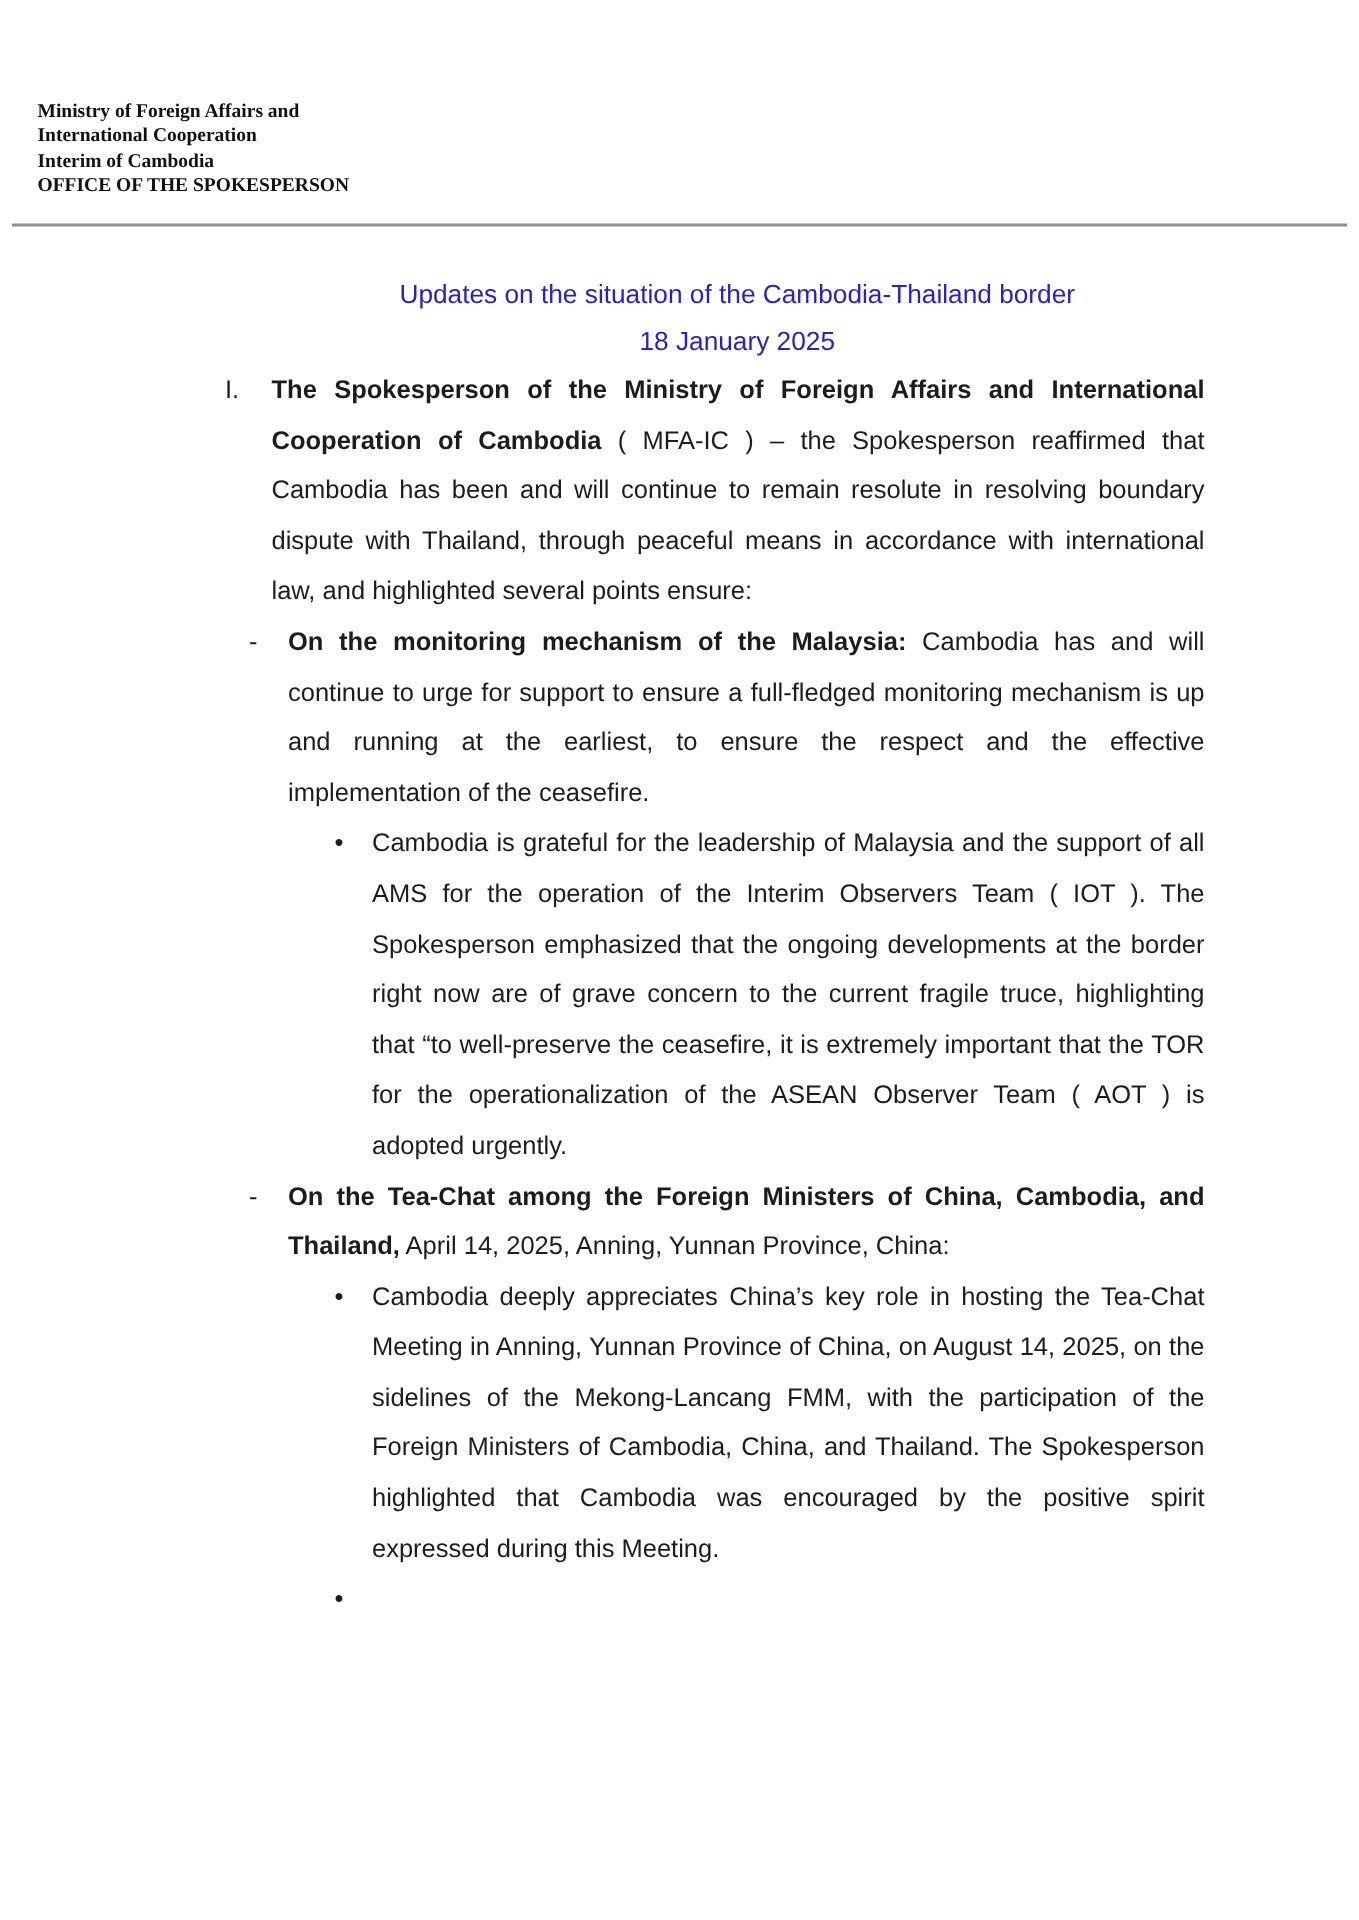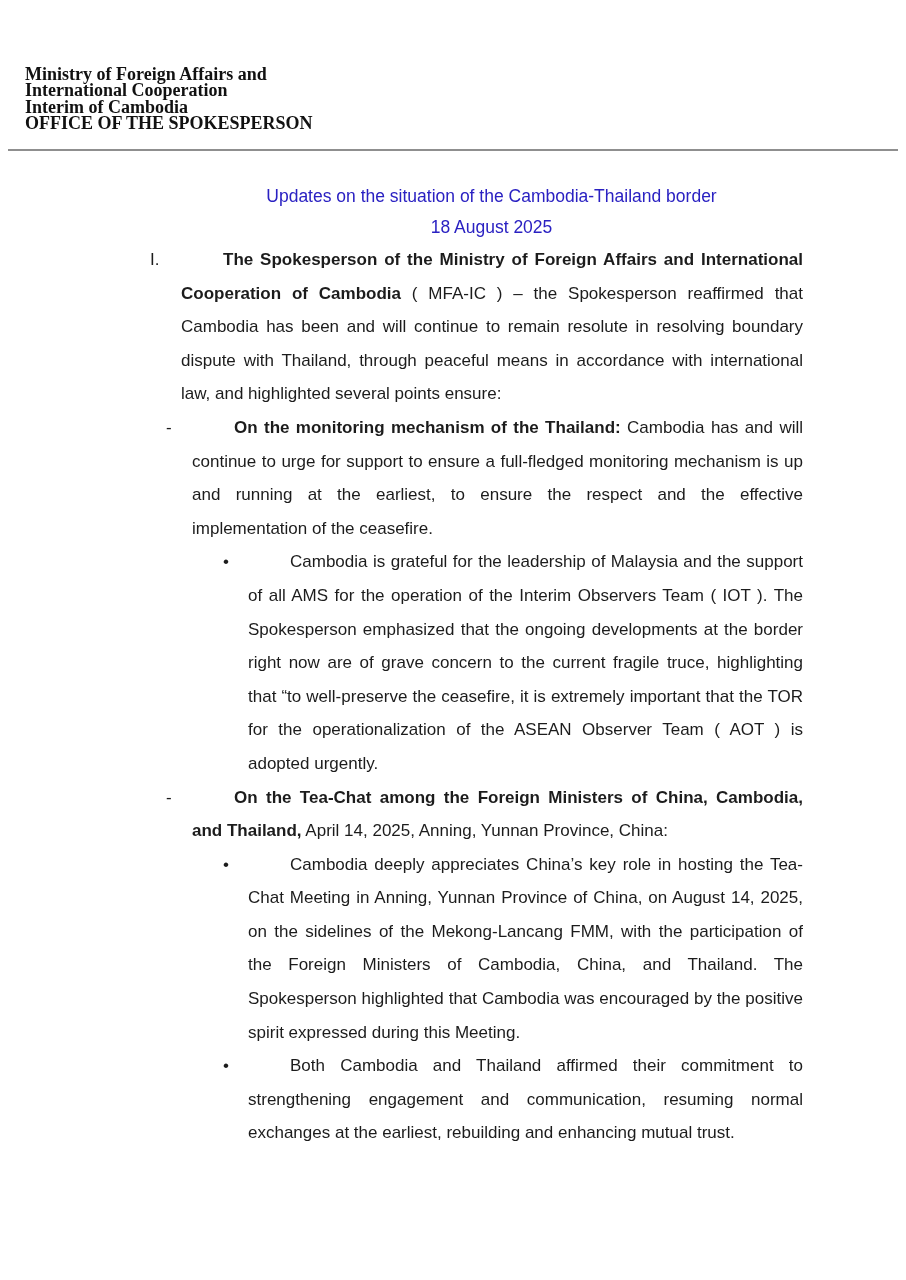--- a/index.html
+++ b/index.html
@@ -11,21 +11,21 @@
     overflow: hidden;
     font-family: "Liberation Sans", sans-serif;
     color: #1c1c1c;
   }
   .letterhead {
     position: absolute;
     left: 25px;
     top: 66px;
     font-family: "Liberation Serif", serif;
     font-weight: bold;
-    font-size: 18px;
+    font-size: 13px;
     line-height: 16.4px;
     color: #111111;
     white-space: nowrap;
   }
   .divider {
     position: absolute;
     left: 8px;
     right: 8px;
     top: 149px;
     height: 2px;
@@ -51,68 +51,67 @@
     line-height: 33.6px;
   }
   .block { display: flex; }
   .block .marker { flex: 0 0 auto; }
   .block .btext { flex: 1 1 auto; text-align: justify; margin: 0; }
   .block.roman .marker { width: 31px; }
   .block.dash { padding-left: 16px; }
   .block.dash .marker { width: 26px; }
   .block.bullet { padding-left: 73px; }
   .block.bullet .marker { width: 25px; }
-  .btext b { font-weight: bold; margin-left: 42px; }
+  .btext b { font-weight: bold; }
 </style>
 </head>
 <body>
 
 <div class="page">
 
   <header class="letterhead">
     <div>Ministry of Foreign Affairs and</div>
     <div>International Cooperation</div>
     <div>Interim of Cambodia</div>
     <div>OFFICE OF THE SPOKESPERSON</div>
   </header>
 
   <hr class="divider">
 
   <div class="doc-title" style="color: rgb(42, 33, 194);">
     <div>Updates on the situation of the Cambodia-Thailand border</div>
-    <div>18 August 2025</div>
+    <div>18 January 2025</div>
   </div>
 
   <main class="doc-body">
 
     <div class="block roman">
       <span class="marker">I.</span>
       <p class="btext"><b>The Spokesperson of the Ministry of Foreign Affairs and International Cooperation of Cambodia</b><span> ( MFA-IC ) – the Spokesperson reaffirmed that Cambodia has been and will continue to remain resolute in resolving boundary dispute with Thailand, through peaceful means in accordance with international law, and highlighted several points ensure:</span></p>
     </div>
 
     <div class="block dash">
       <span class="marker">-</span>
-      <p class="btext"><b>On the monitoring mechanism of the Thailand:</b><span> Cambodia has and will continue to urge for support to ensure a full-fledged monitoring mechanism is up and running at the earliest, to ensure the respect and the effective implementation of the ceasefire.</span></p>
+      <p class="btext"><b>On the monitoring mechanism of the Malaysia:</b><span> Cambodia has and will continue to urge for support to ensure a full-fledged monitoring mechanism is up and running at the earliest, to ensure the respect and the effective implementation of the ceasefire.</span></p>
     </div>
 
     <div class="block bullet">
       <span class="marker">•</span>
       <p class="btext"><b></b><span>Cambodia is grateful for the leadership of Malaysia and the support of all AMS for the operation of the Interim Observers Team ( IOT ). The Spokesperson emphasized that the ongoing developments at the border right now are of grave concern to the current fragile truce, highlighting that “to well-preserve the ceasefire, it is extremely important that the TOR for the operationalization of the ASEAN Observer Team ( AOT ) is adopted urgently.</span></p>
     </div>
 
     <div class="block dash">
       <span class="marker">-</span>
       <p class="btext"><b>On the Tea-Chat among the Foreign Ministers of China, Cambodia, and Thailand,</b><span> April 14, 2025, Anning, Yunnan Province, China:</span></p>
     </div>
 
     <div class="block bullet">
       <span class="marker">•</span>
       <p class="btext"><b></b><span>Cambodia deeply appreciates China’s key role in hosting the Tea-Chat Meeting in Anning, Yunnan Province of China, on August 14, 2025, on the sidelines of the Mekong-Lancang FMM, with the participation of the Foreign Ministers of Cambodia, China, and Thailand. The Spokesperson highlighted that Cambodia was encouraged by the positive spirit expressed during this Meeting.</span></p>
     </div>
 
     <div class="block bullet">
       <span class="marker">•</span>
-      <p class="btext"><b></b><span>Both Cambodia and Thailand affirmed their commitment to strengthening engagement and communication, resuming normal exchanges at the earliest, rebuilding and enhancing mutual trust.</span></p>
     </div>
 
   </main>
 
 </div>
 
 </body></html>

